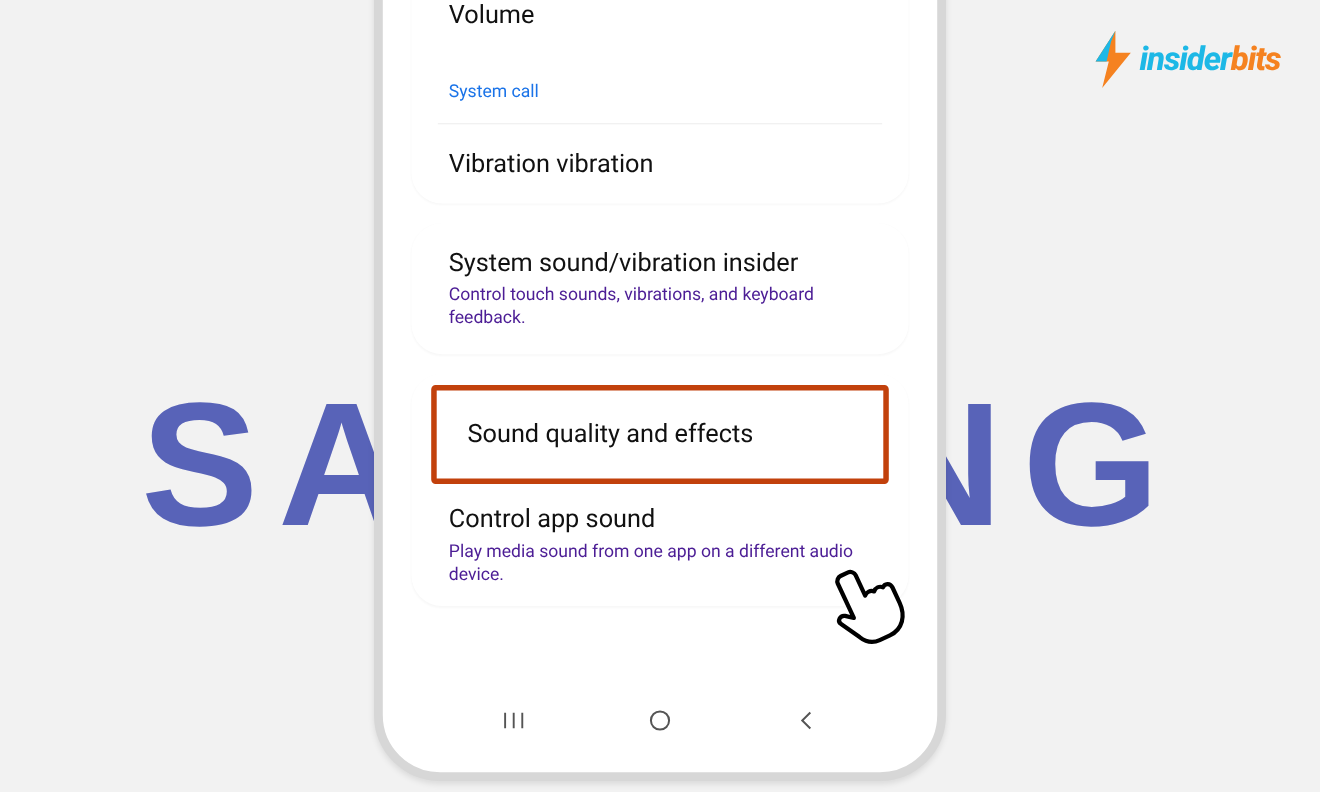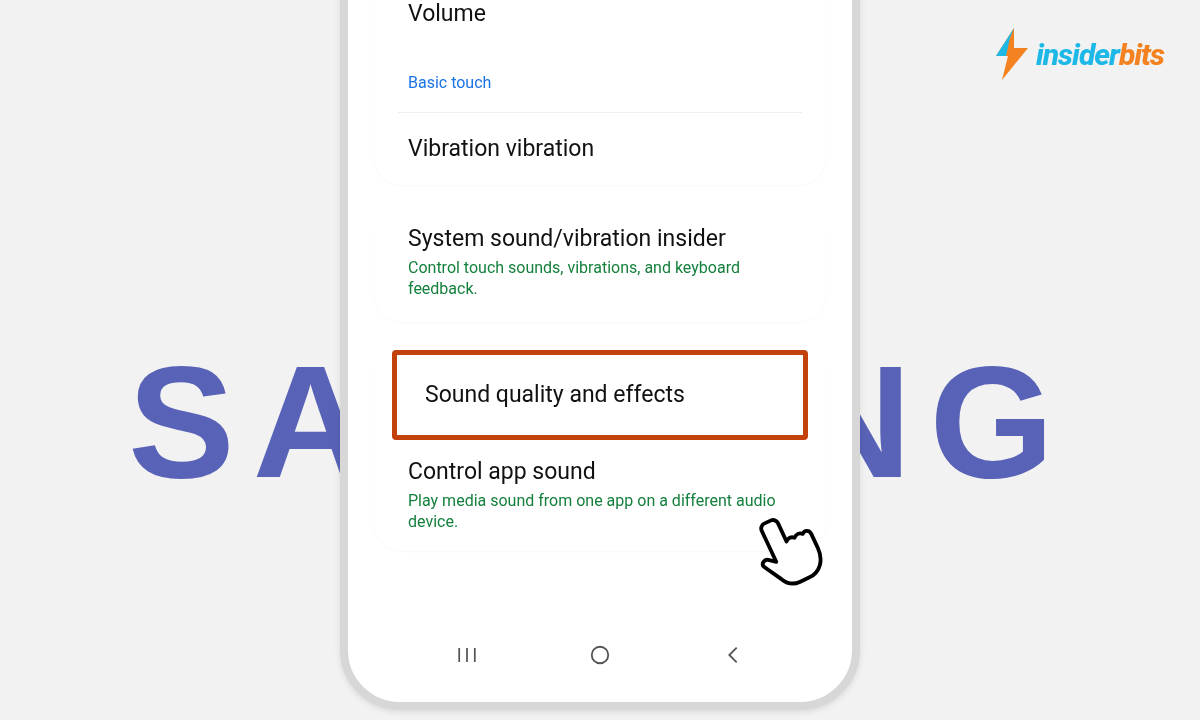--- a/index.html
+++ b/index.html
@@ -78,21 +78,21 @@
   }
   .item.tight { padding-top: 18px; padding-bottom: 18px; }
   .item-title {
     font-size: 23px;
     font-weight: 400;
     color: #111;
     line-height: 1.25;
   }
   .item-sub {
     font-size: 16px;
-    color: #15803d;
+    color: #4c1d95;
     margin-top: 4px;
     line-height: 1.3;
   }
   .item-sub.link { color: #1a73e8; }
   .divider {
     height: 1px;
     background: #eee;
     margin: 0 24px;
   }
   .highlight {
@@ -140,21 +140,21 @@
 <div class="phone">
   <div class="screen">
 
     <div class="list">
 
       <div class="group first">
         <div class="item">
           <div class="item-title">Volume</div>
         </div>
         <div class="item tight">
-          <div class="item-sub link">Basic touch</div>
+          <div class="item-sub link">System call</div>
         </div>
         <div class="divider"></div>
         <div class="item">
           <div class="item-title">Vibration vibration</div>
         </div>
       </div>
 
       <div class="group">
         <div class="item">
           <div class="item-title">System sound/vibration insider</div>

